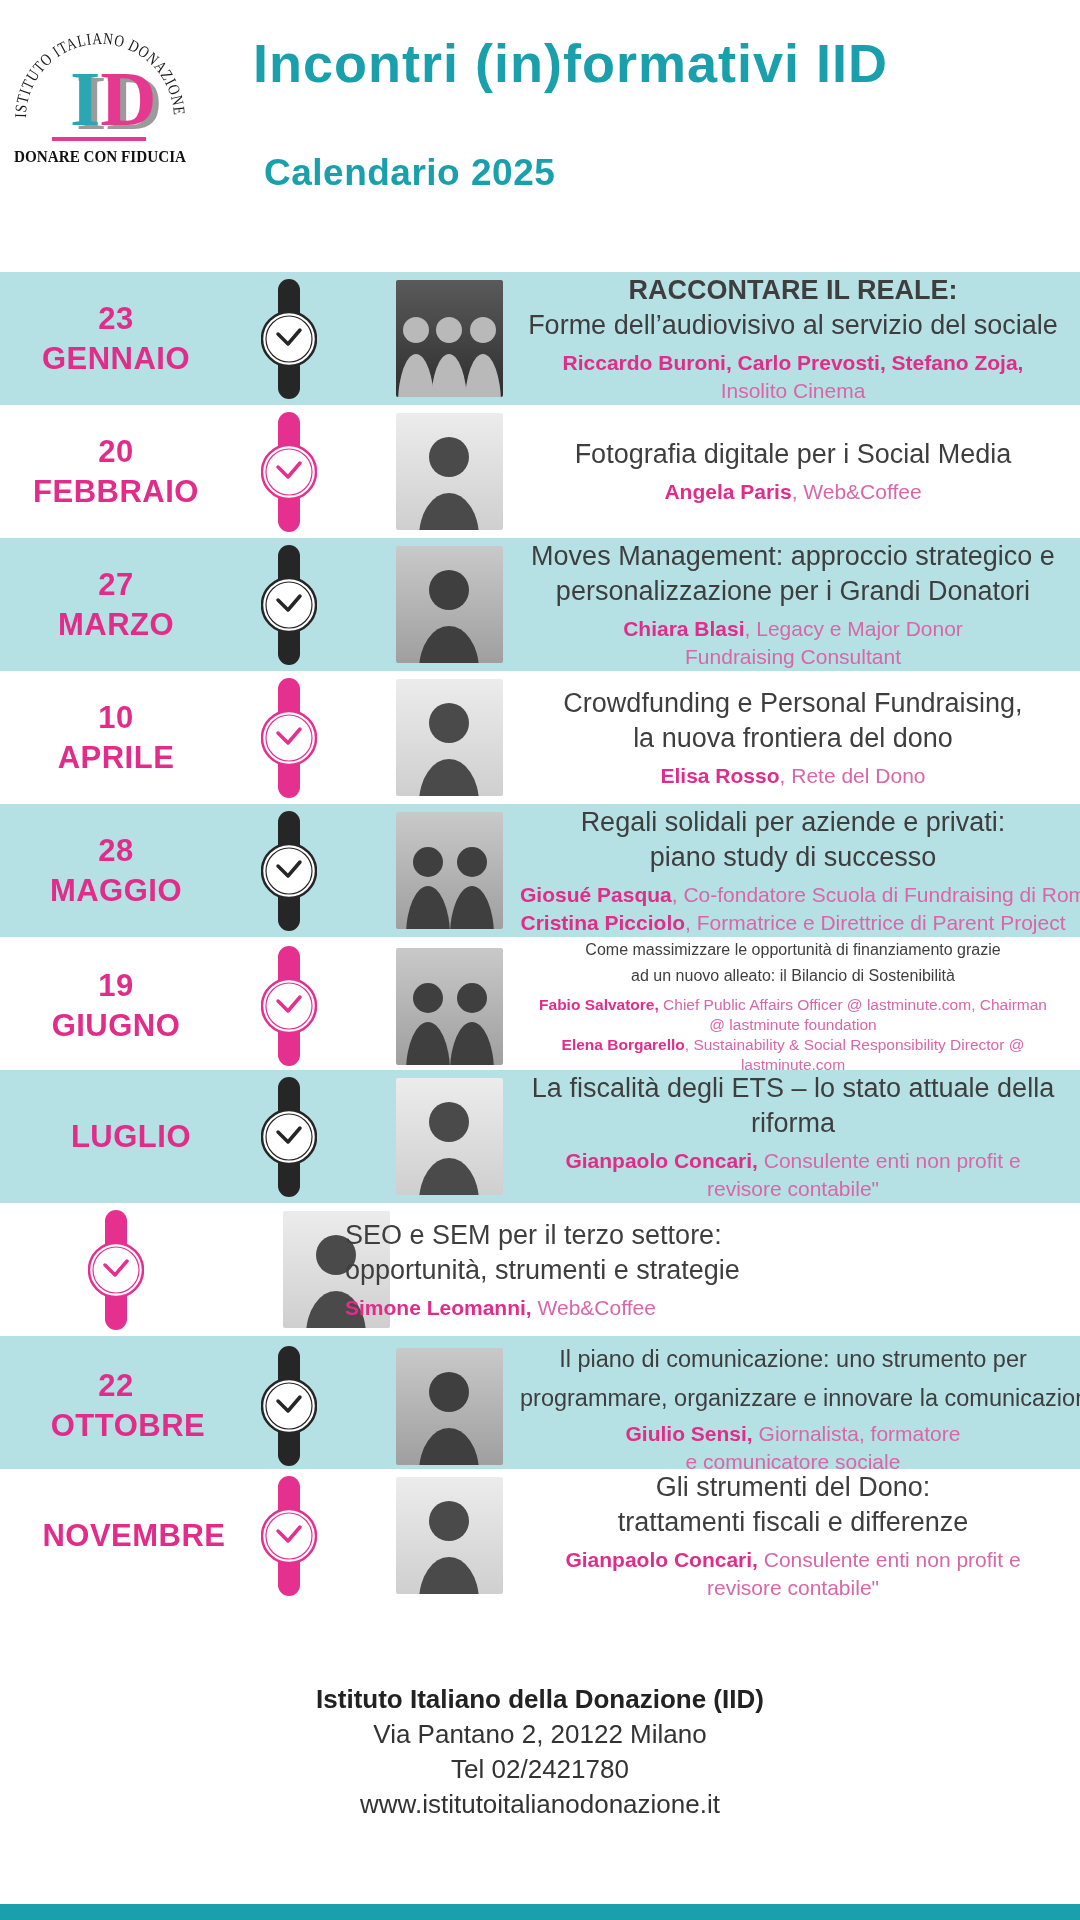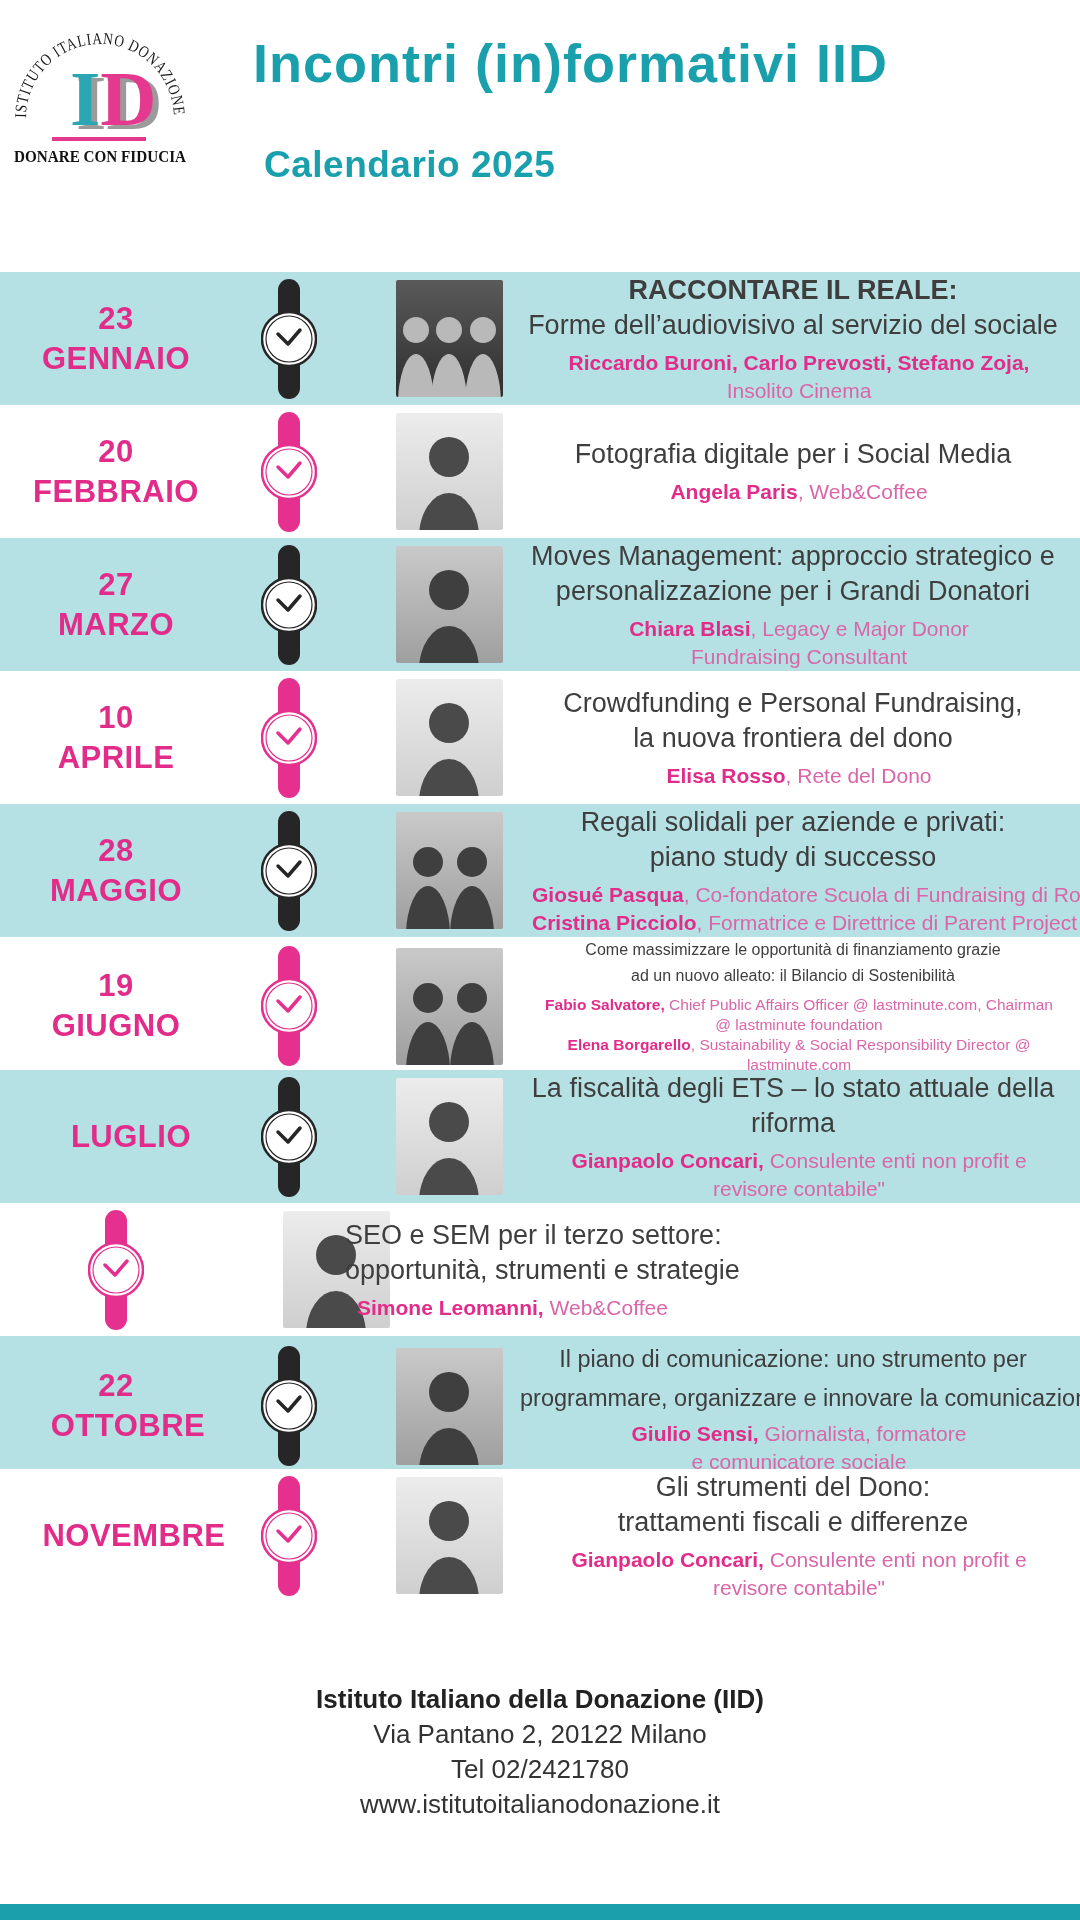--- a/index.html
+++ b/index.html
@@ -8,41 +8,41 @@
     background:#ffffff;font-family:"Liberation Sans",sans-serif;
     --teal:#1aa0ac; --band:#b5e0e4; --pink:#e22c8a; --pink-light:#d966a9;
     --title-text:#3e3e3e; --footer-text:#333333;
   }
   .logo{position:absolute;left:12px;top:12px;width:176px;height:154px;}
   .page-title{
     position:absolute;left:253px;top:32px;font-size:54px;font-weight:bold;
     color:var(--teal);letter-spacing:1px;white-space:nowrap;
   }
   .page-subtitle{
-    position:absolute;left:264px;top:144px;font-size:37px;font-weight:bold;
+    position:absolute;left:264px;top:152px;font-size:37px;font-weight:bold;
     color:var(--teal);letter-spacing:.5px;white-space:nowrap;
   }
   .rows{position:absolute;top:272px;left:0;width:1080px;}
   .row{height:133px;display:grid;grid-template-columns:232px 113px 175px 1fr;align-items:center;}
   .row.teal{background:var(--band);}
   .date{
     text-align:center;color:var(--pink);font-weight:bold;font-size:31px;
     line-height:40px;text-transform:uppercase;letter-spacing:.5px;
   }
   .watch{justify-self:center;height:122px;display:flex;align-items:center;}
   .watch svg{display:block;}
   .photo{width:107px;height:117px;margin-left:51px;overflow:hidden;border-radius:2px;}
   .photo svg{display:block;}
   .content{min-width:0;text-align:center;padding-right:14px;}
   .title-line{color:var(--title-text);font-size:27px;line-height:35px;white-space:nowrap;}
   .title-line.tbold{font-weight:bold;}
   .row[data-tsize="medium"] .title-line{font-size:23.5px;line-height:32px;margin-top:7px;}
   .row[data-tsize="compact"] .title-line{font-size:16px;line-height:26px;}
   .speakers{margin-top:6px;}
-  .speaker-line{font-size:21px;line-height:28px;white-space:nowrap;color:var(--pink-light);margin-left:12px;}
+  .speaker-line{font-size:21px;line-height:28px;white-space:nowrap;color:var(--pink-light);}
   .speaker-line .sb{color:var(--pink);font-weight:bold;}
   .row[data-ssize="compact"] .speaker-line{font-size:15.5px;line-height:20px;}
   .footer{
     position:absolute;top:1682px;left:0;width:1080px;text-align:center;
     color:var(--footer-text);font-size:26px;line-height:35px;
   }
   .footer .fb{font-weight:bold;color:#222;}
   .bottom-bar{position:absolute;left:0;bottom:0;width:1080px;height:16px;background:var(--teal);}
 </style>
 </head>

